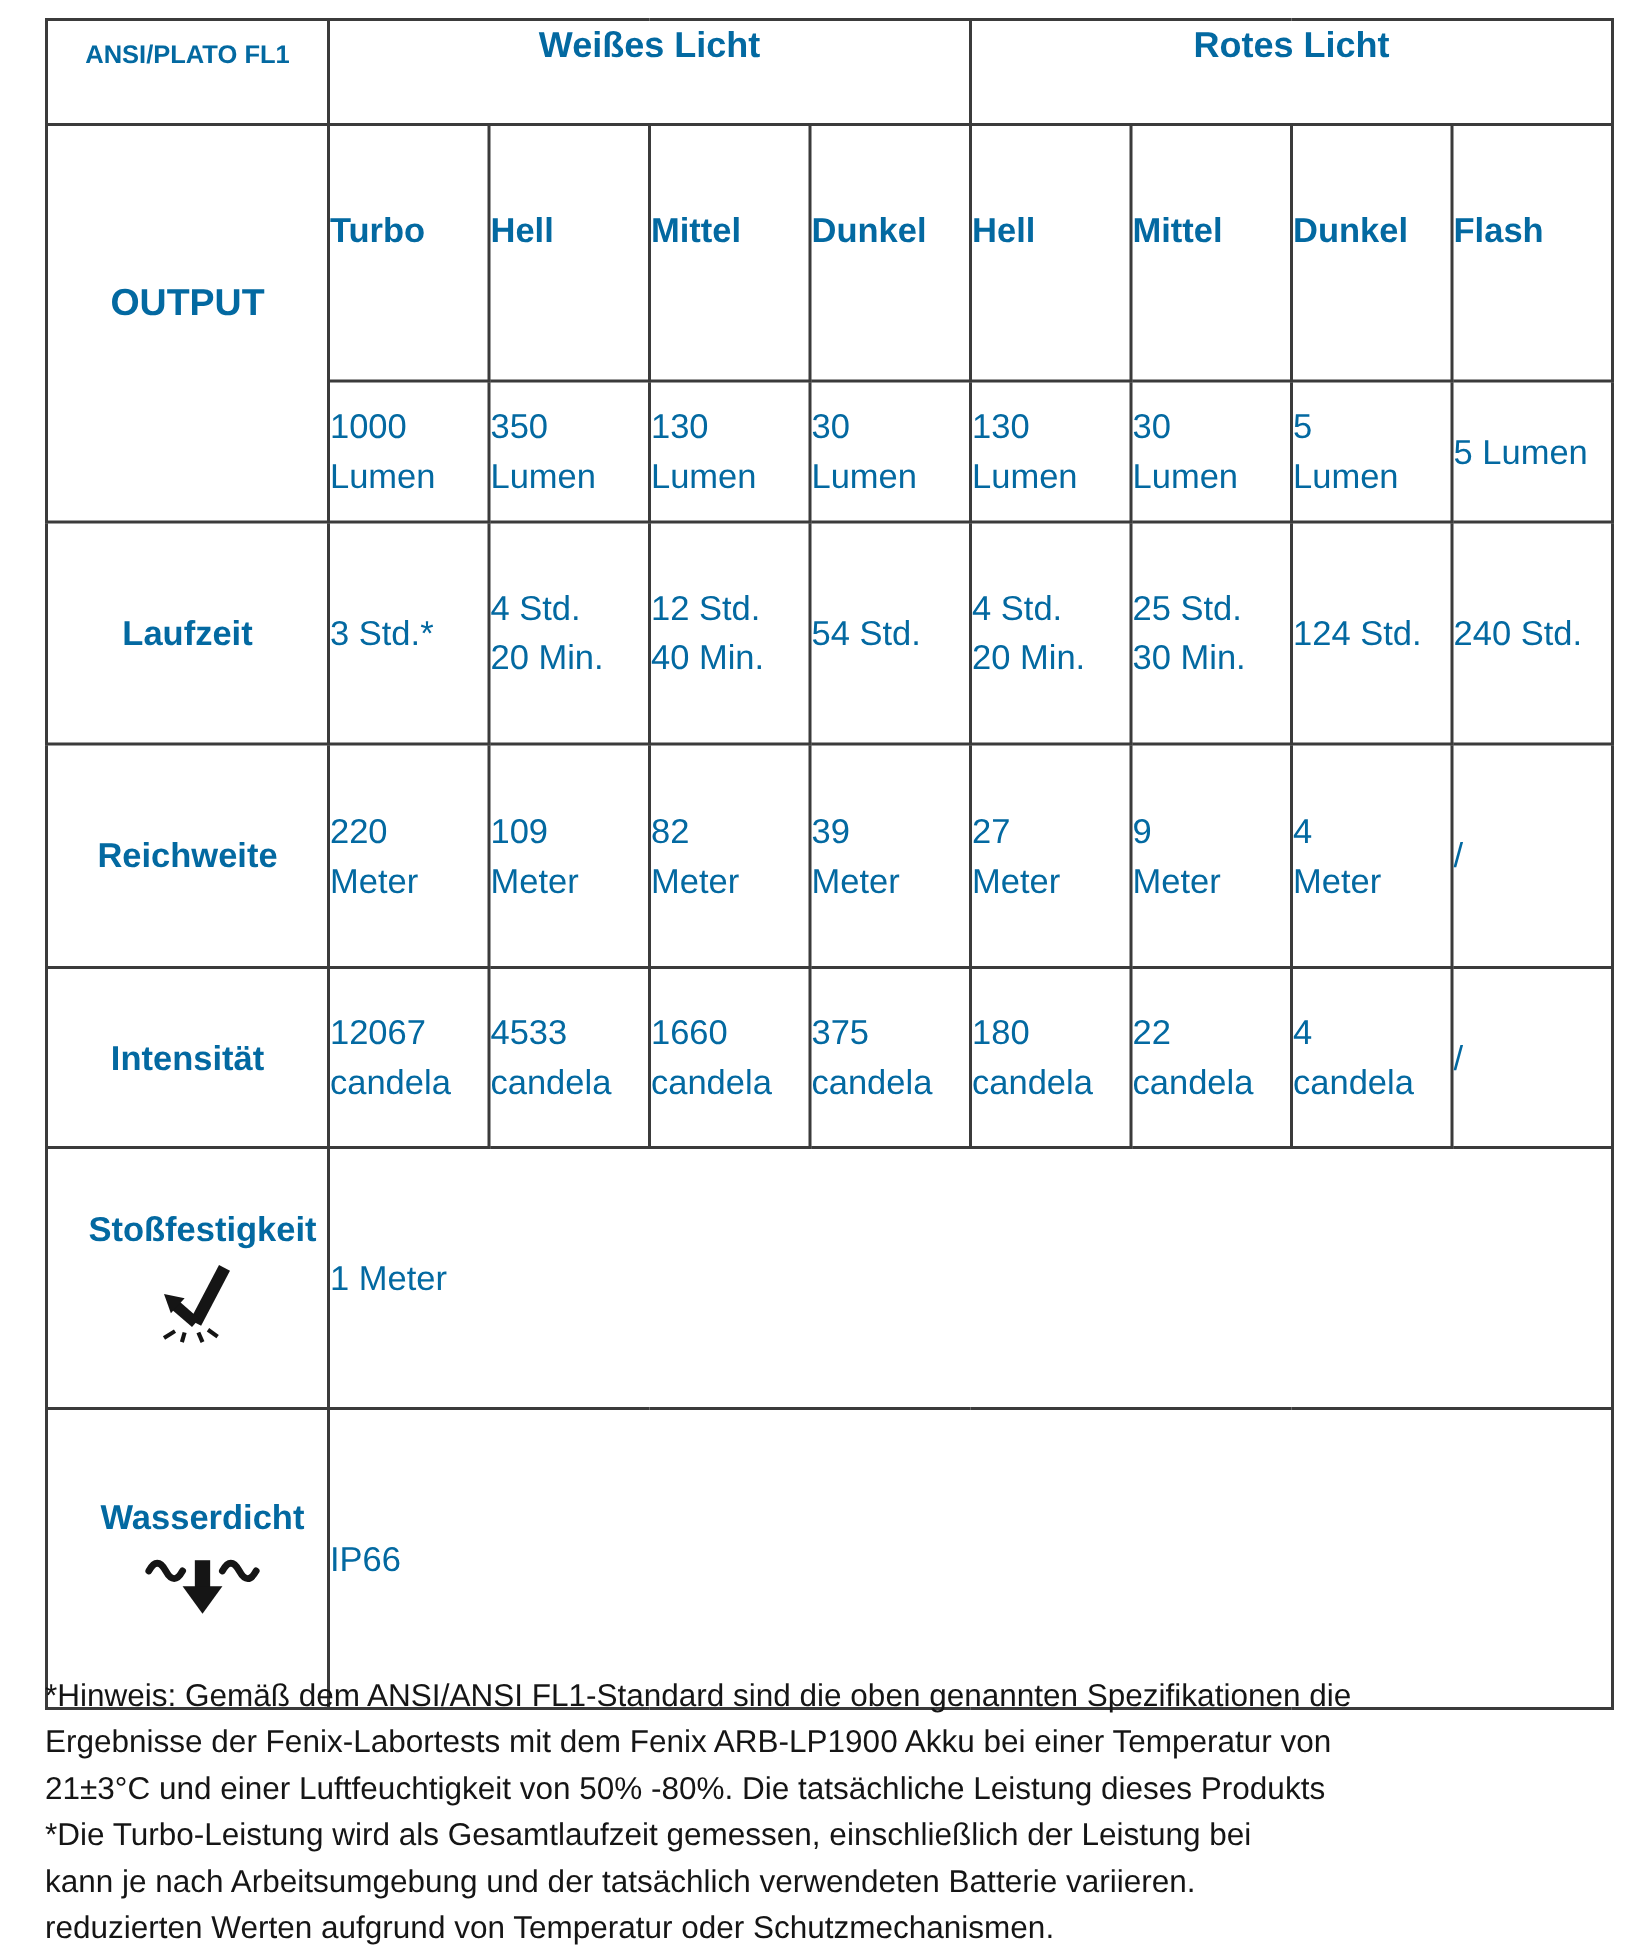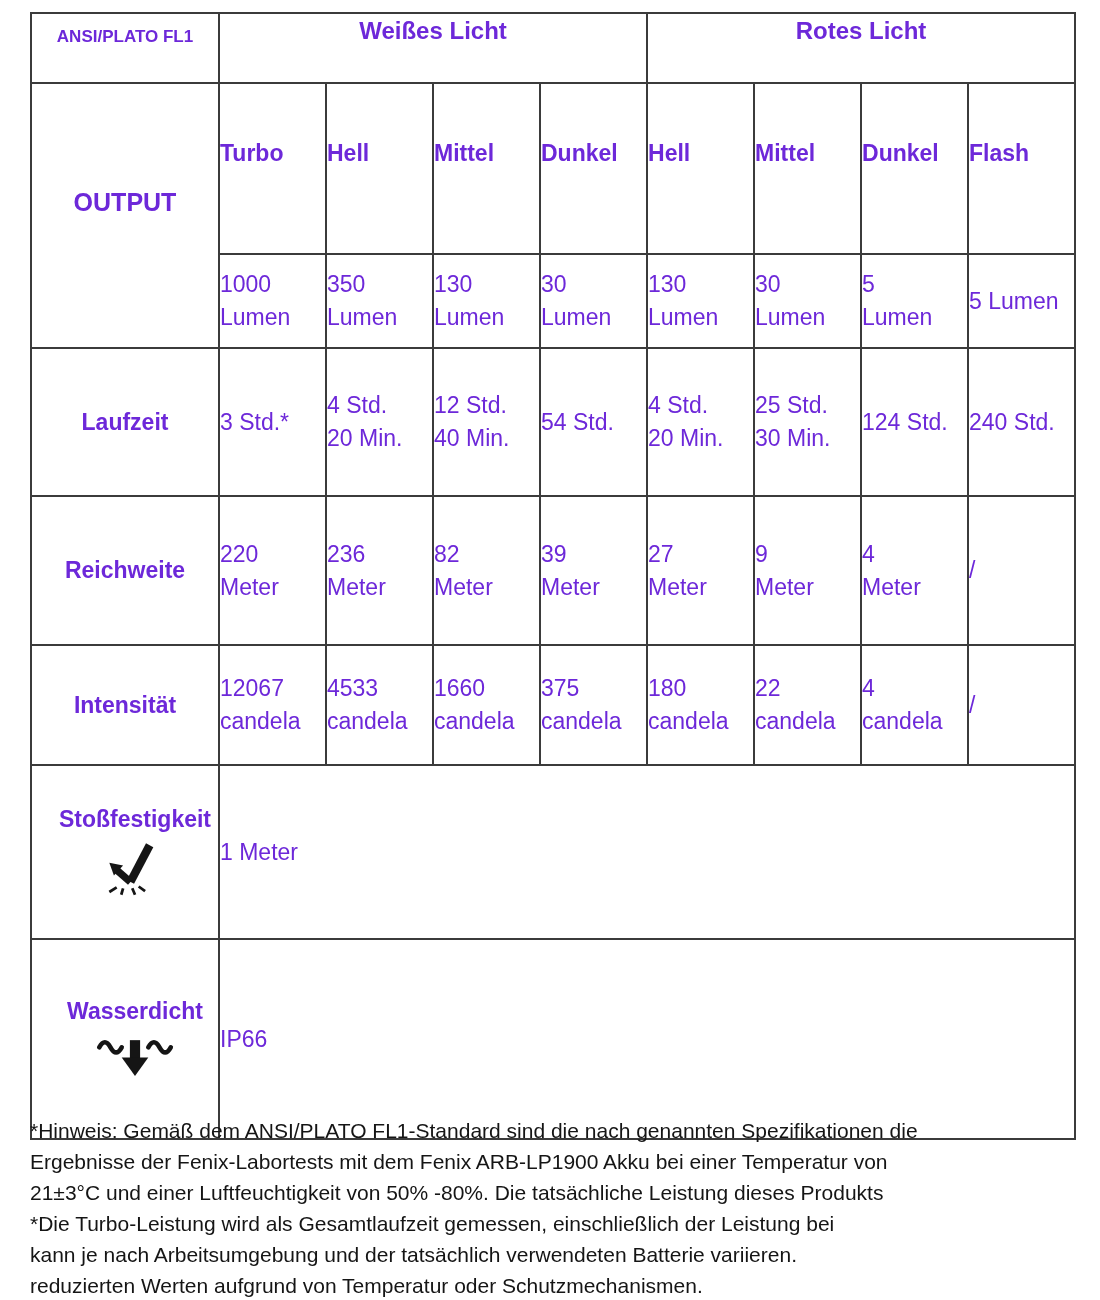--- a/index.html
+++ b/index.html
@@ -22,21 +22,21 @@
     table-layout: fixed;
     background: #ffffff;
   }
   col.c-label { width: 188px; }
   col.c-data  { width: 107px; }
   td, th {
     border: 2px solid #3b3b3b;
     vertical-align: middle;
     padding: 0;
     font-weight: normal;
-    color: #6d28d9;
+    color: #0369a1;
     overflow: hidden;
   }
   tr.r-head  { height: 70px; }
   tr.r-mode  { height: 171px; }
   tr.r-lumen { height: 94px; }
   tr.r-run   { height: 148px; }
   tr.r-dist  { height: 149px; }
   tr.r-int   { height: 120px; }
   tr.r-imp   { height: 174px; }
   tr.r-wat   { height: 200px; }
@@ -177,21 +177,21 @@
       </td>
     </tr>
 
     <tr class="r-dist">
       <th class="rlabel">Reichweite</th>
       <td class="val">
         <div>220</div>
         <div>Meter</div>
       </td>
       <td class="val">
-        <div>236</div>
+        <div>109</div>
         <div>Meter</div>
       </td>
       <td class="val">
         <div>82</div>
         <div>Meter</div>
       </td>
       <td class="val">
         <div>39</div>
         <div>Meter</div>
       </td>
@@ -280,21 +280,21 @@
             </svg>
           </span>
         </div>
       </th>
       <td class="span-val" colspan="8">IP66</td>
     </tr>
   </tbody>
     </table>
 
   <div class="notes">
-    <div>*Hinweis: Gemäß dem ANSI/PLATO FL1-Standard sind die nach genannten Spezifikationen die</div>
+    <div>*Hinweis: Gemäß dem ANSI/ANSI FL1-Standard sind die oben genannten Spezifikationen die</div>
     <div>Ergebnisse der Fenix-Labortests mit dem Fenix ARB-LP1900 Akku bei einer Temperatur von</div>
     <div>21±3°C und einer Luftfeuchtigkeit von 50% -80%. Die tatsächliche Leistung dieses Produkts</div>
     <div>*Die Turbo-Leistung wird als Gesamtlaufzeit gemessen, einschließlich der Leistung bei</div>
     <div>kann je nach Arbeitsumgebung und der tatsächlich verwendeten Batterie variieren.</div>
     <div>reduzierten Werten aufgrund von Temperatur oder Schutzmechanismen.</div>
   </div>
 
 </div>
 
 </body></html>

